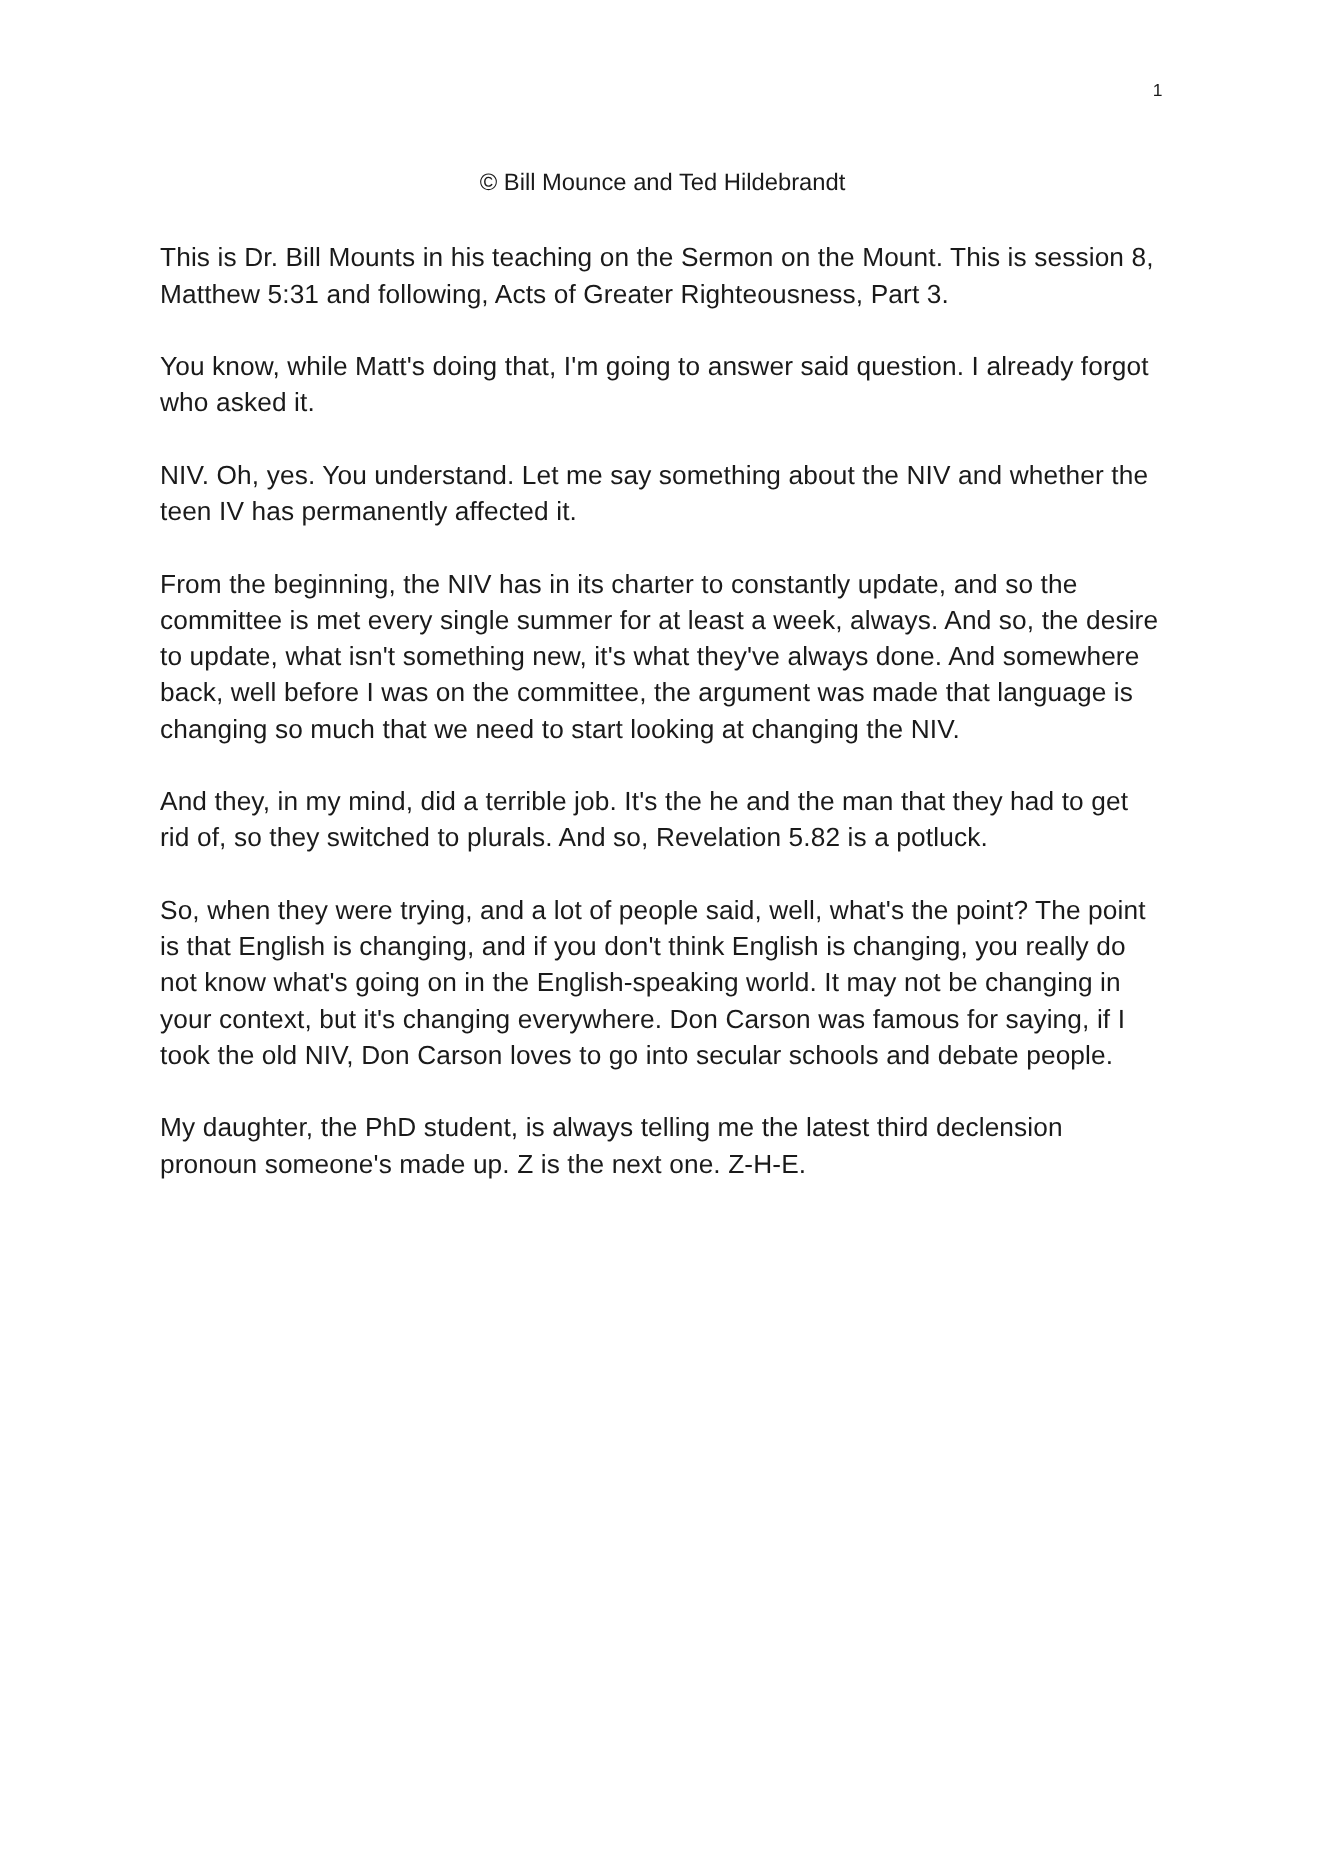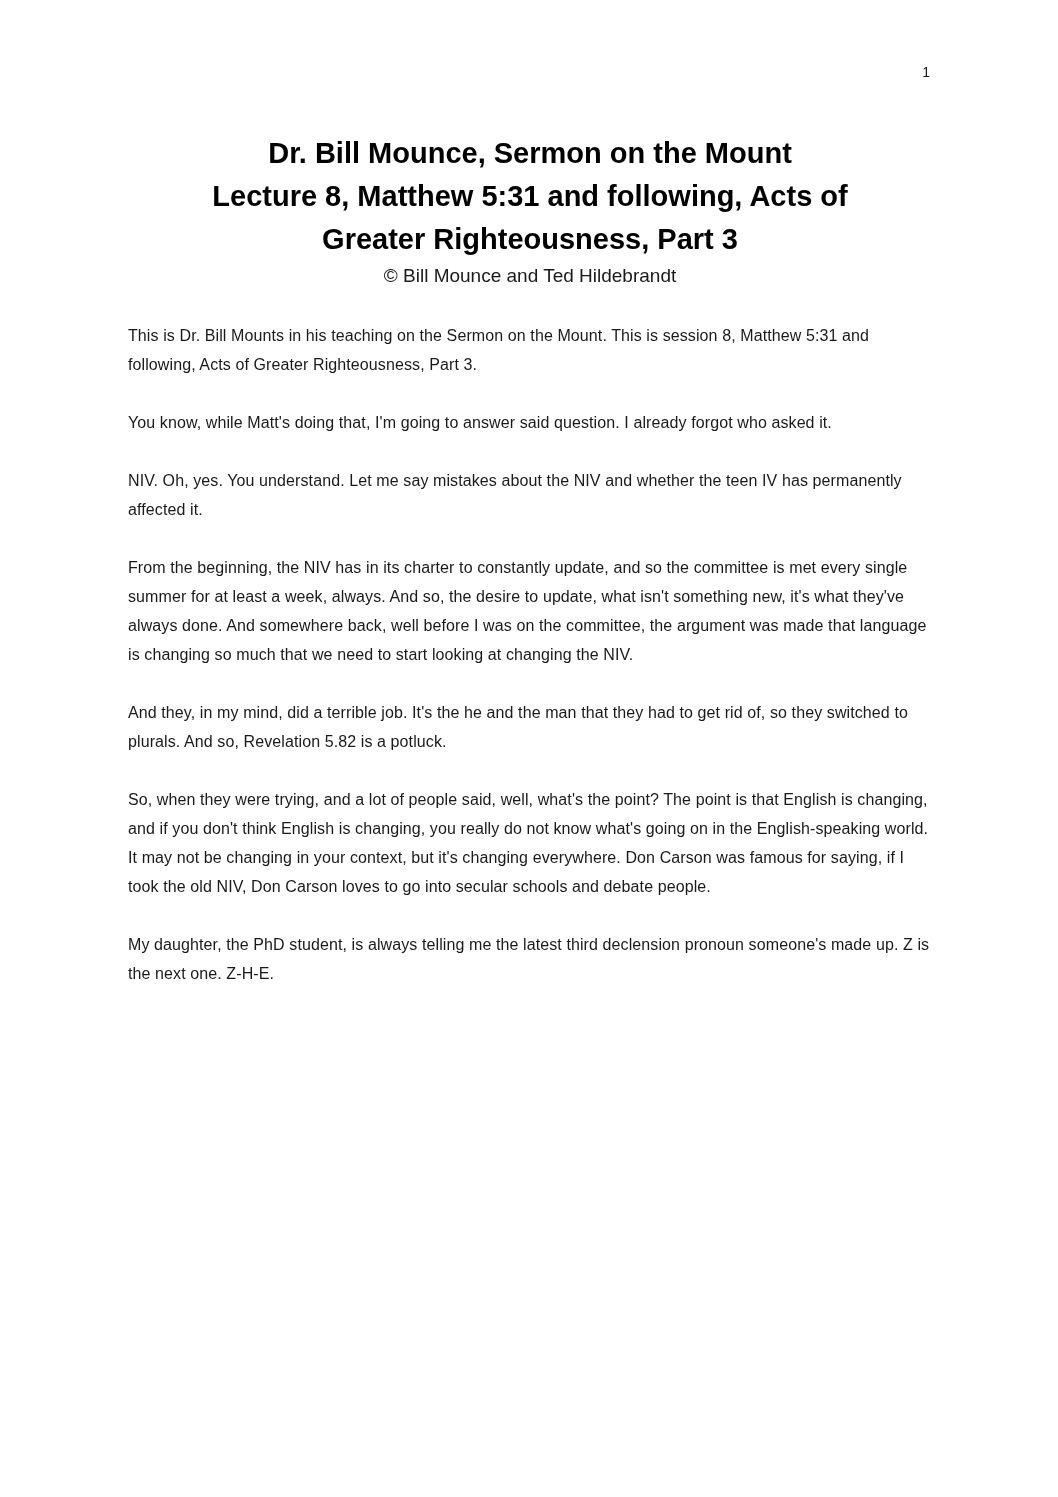--- a/index.html
+++ b/index.html
@@ -40,48 +40,43 @@
     text-align: center;
     font-family: Liberation Sans, sans-serif;
     font-size: 19px;
     margin-top: 4px;
     color: #1a1a1a;
   }
   .paragraphs {
     margin-top: 34px;
   }
   .para {
-    font-size: 16px;
+    font-size: 21px;
     line-height: 29px;
     margin-bottom: 29px;
     color: #1a1a1a;
     letter-spacing: 0.1px;
   }
 </style>
 </head>
 <body>
 
 <div class="page">
 
   <div class="page-number">1</div>
 
   <div class="content">
 
-    <div class="title">
-      <div>Dr. Bill Mounce, Sermon on the Mount</div>
-      <div>Lecture 8, Matthew 5:31 and following, Acts of</div>
-      <div>Greater Righteousness, Part 3</div>
-    </div>
 
     <div class="copyright">© Bill Mounce and Ted Hildebrandt</div>
 
     <div class="paragraphs">
       <p class="para">This is Dr. Bill Mounts in his teaching on the Sermon on the Mount. This is session 8, Matthew 5:31 and following, Acts of Greater Righteousness, Part 3.</p>
       <p class="para">You know, while Matt's doing that, I'm going to answer said question. I already forgot who asked it.</p>
-      <p class="para">NIV. Oh, yes. You understand. Let me say mistakes about the NIV and whether the teen IV has permanently affected it.</p>
+      <p class="para">NIV. Oh, yes. You understand. Let me say something about the NIV and whether the teen IV has permanently affected it.</p>
       <p class="para">From the beginning, the NIV has in its charter to constantly update, and so the committee is met every single summer for at least a week, always. And so, the desire to update, what isn't something new, it's what they've always done. And somewhere back, well before I was on the committee, the argument was made that language is changing so much that we need to start looking at changing the NIV.</p>
       <p class="para">And they, in my mind, did a terrible job. It's the he and the man that they had to get rid of, so they switched to plurals. And so, Revelation 5.82 is a potluck.</p>
       <p class="para">So, when they were trying, and a lot of people said, well, what's the point? The point is that English is changing, and if you don't think English is changing, you really do not know what's going on in the English-speaking world. It may not be changing in your context, but it's changing everywhere. Don Carson was famous for saying, if I took the old NIV, Don Carson loves to go into secular schools and debate people.</p>
       <p class="para">My daughter, the PhD student, is always telling me the latest third declension pronoun someone's made up. Z is the next one. Z-H-E.</p>
     </div>
 
   </div>
 </div>
 
 </body></html>

